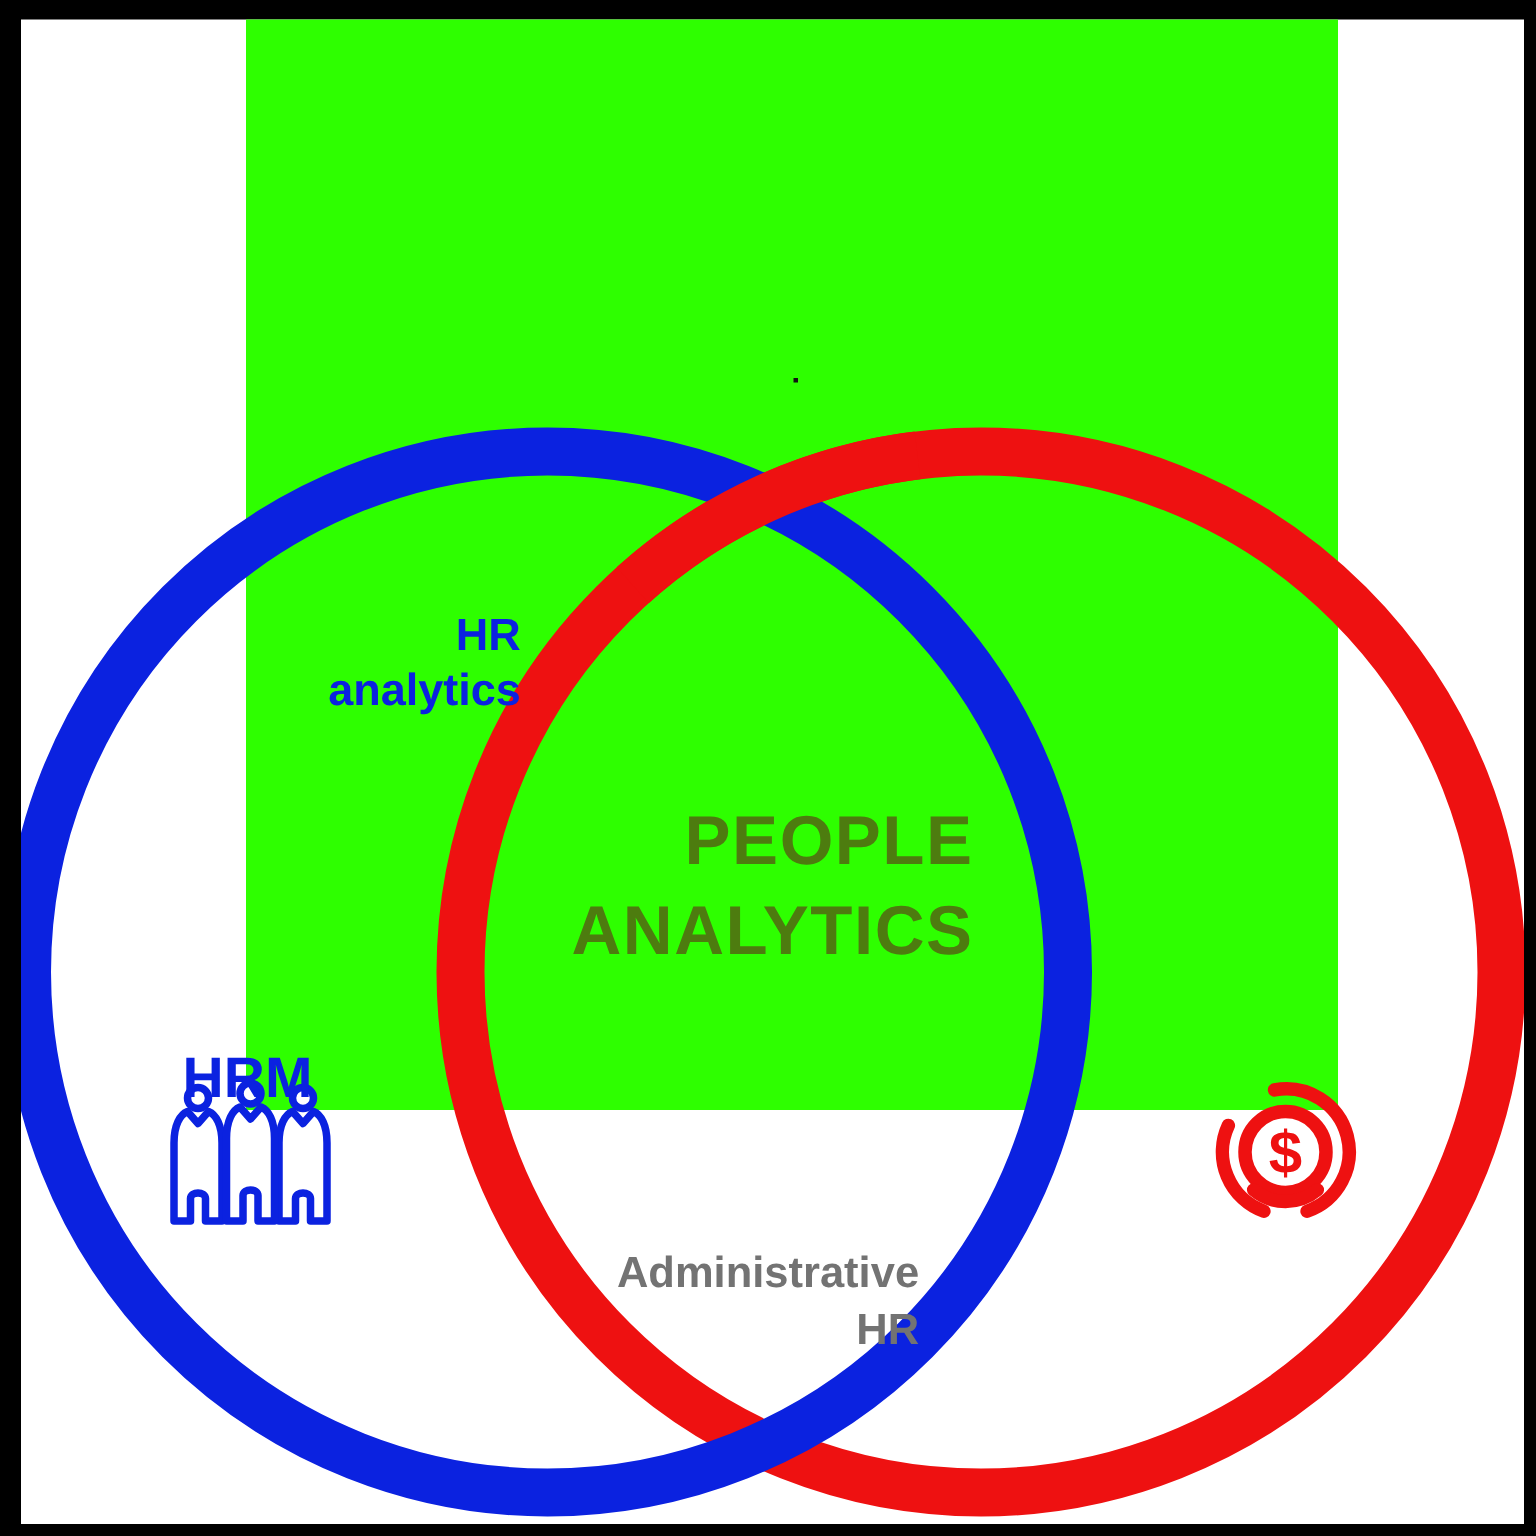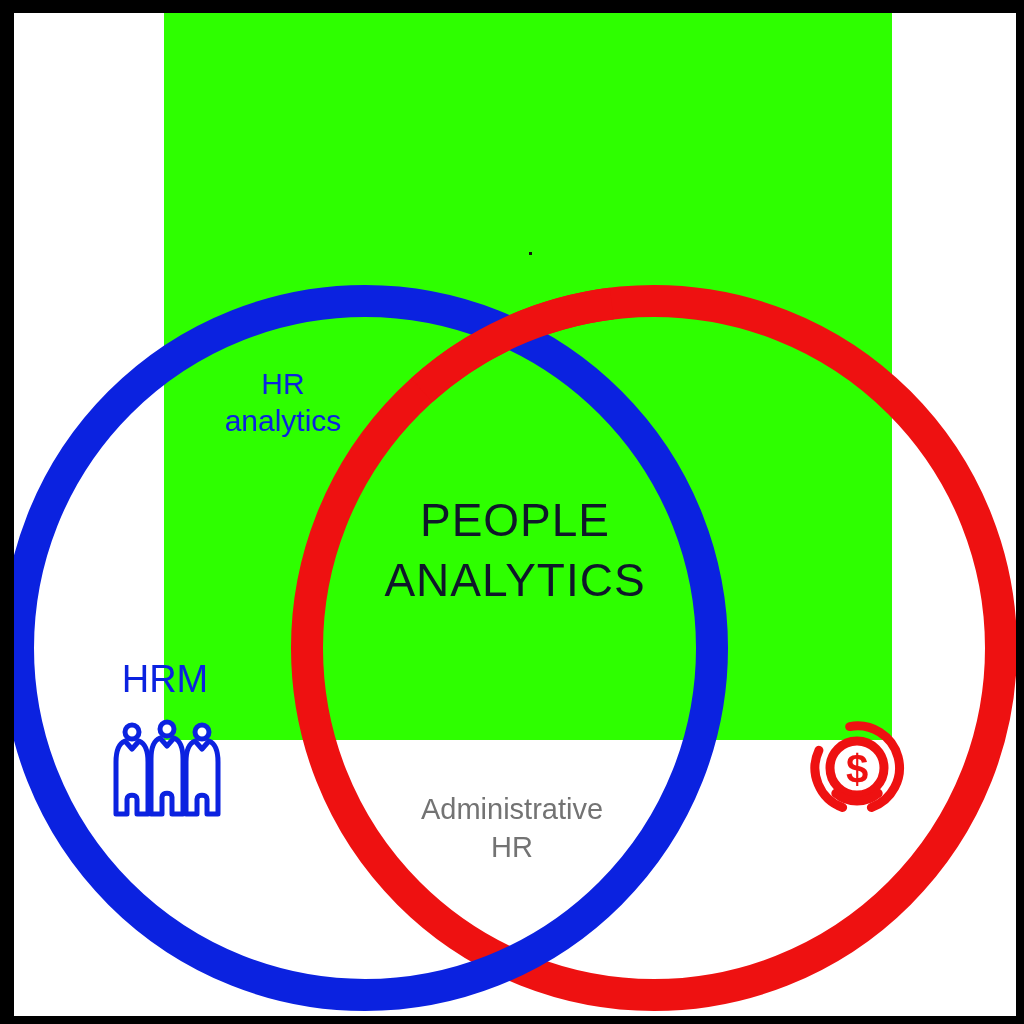--- a/index.html
+++ b/index.html
@@ -19,34 +19,35 @@
     background: #ffffff;
     overflow: hidden;
   }
   .venn-svg {
     position: absolute; left: -14px; top: -13px;
     width: 1024px; height: 1024px;
   }
   .label {
     position: absolute;
     transform: translateX(-50%);
-    text-align: center;
+    text-align: right;
     white-space: pre-line;
-    font-weight: 400;
+    font-weight: 700;
+    margin-top: 40px;
   }
   .label-hr-analytics {
     left: 269px; top: 352px;
     font-size: 30px; line-height: 37px;
     color: #0b22e0;
   }
   .label-people-analytics {
     left: 501px; top: 477px;
     font-size: 46px; line-height: 60px;
     letter-spacing: 1px;
-    color: #0f172a;
+    color: #4d7c0f;
   }
   .label-hrm {
     left: 151px; top: 645px;
     font-size: 38px; line-height: 42px;
     color: #0b22e0;
   }
   .label-finance {
     left: 843px; top: 645px;
     font-size: 38px; line-height: 42px;
     letter-spacing: 1px;

